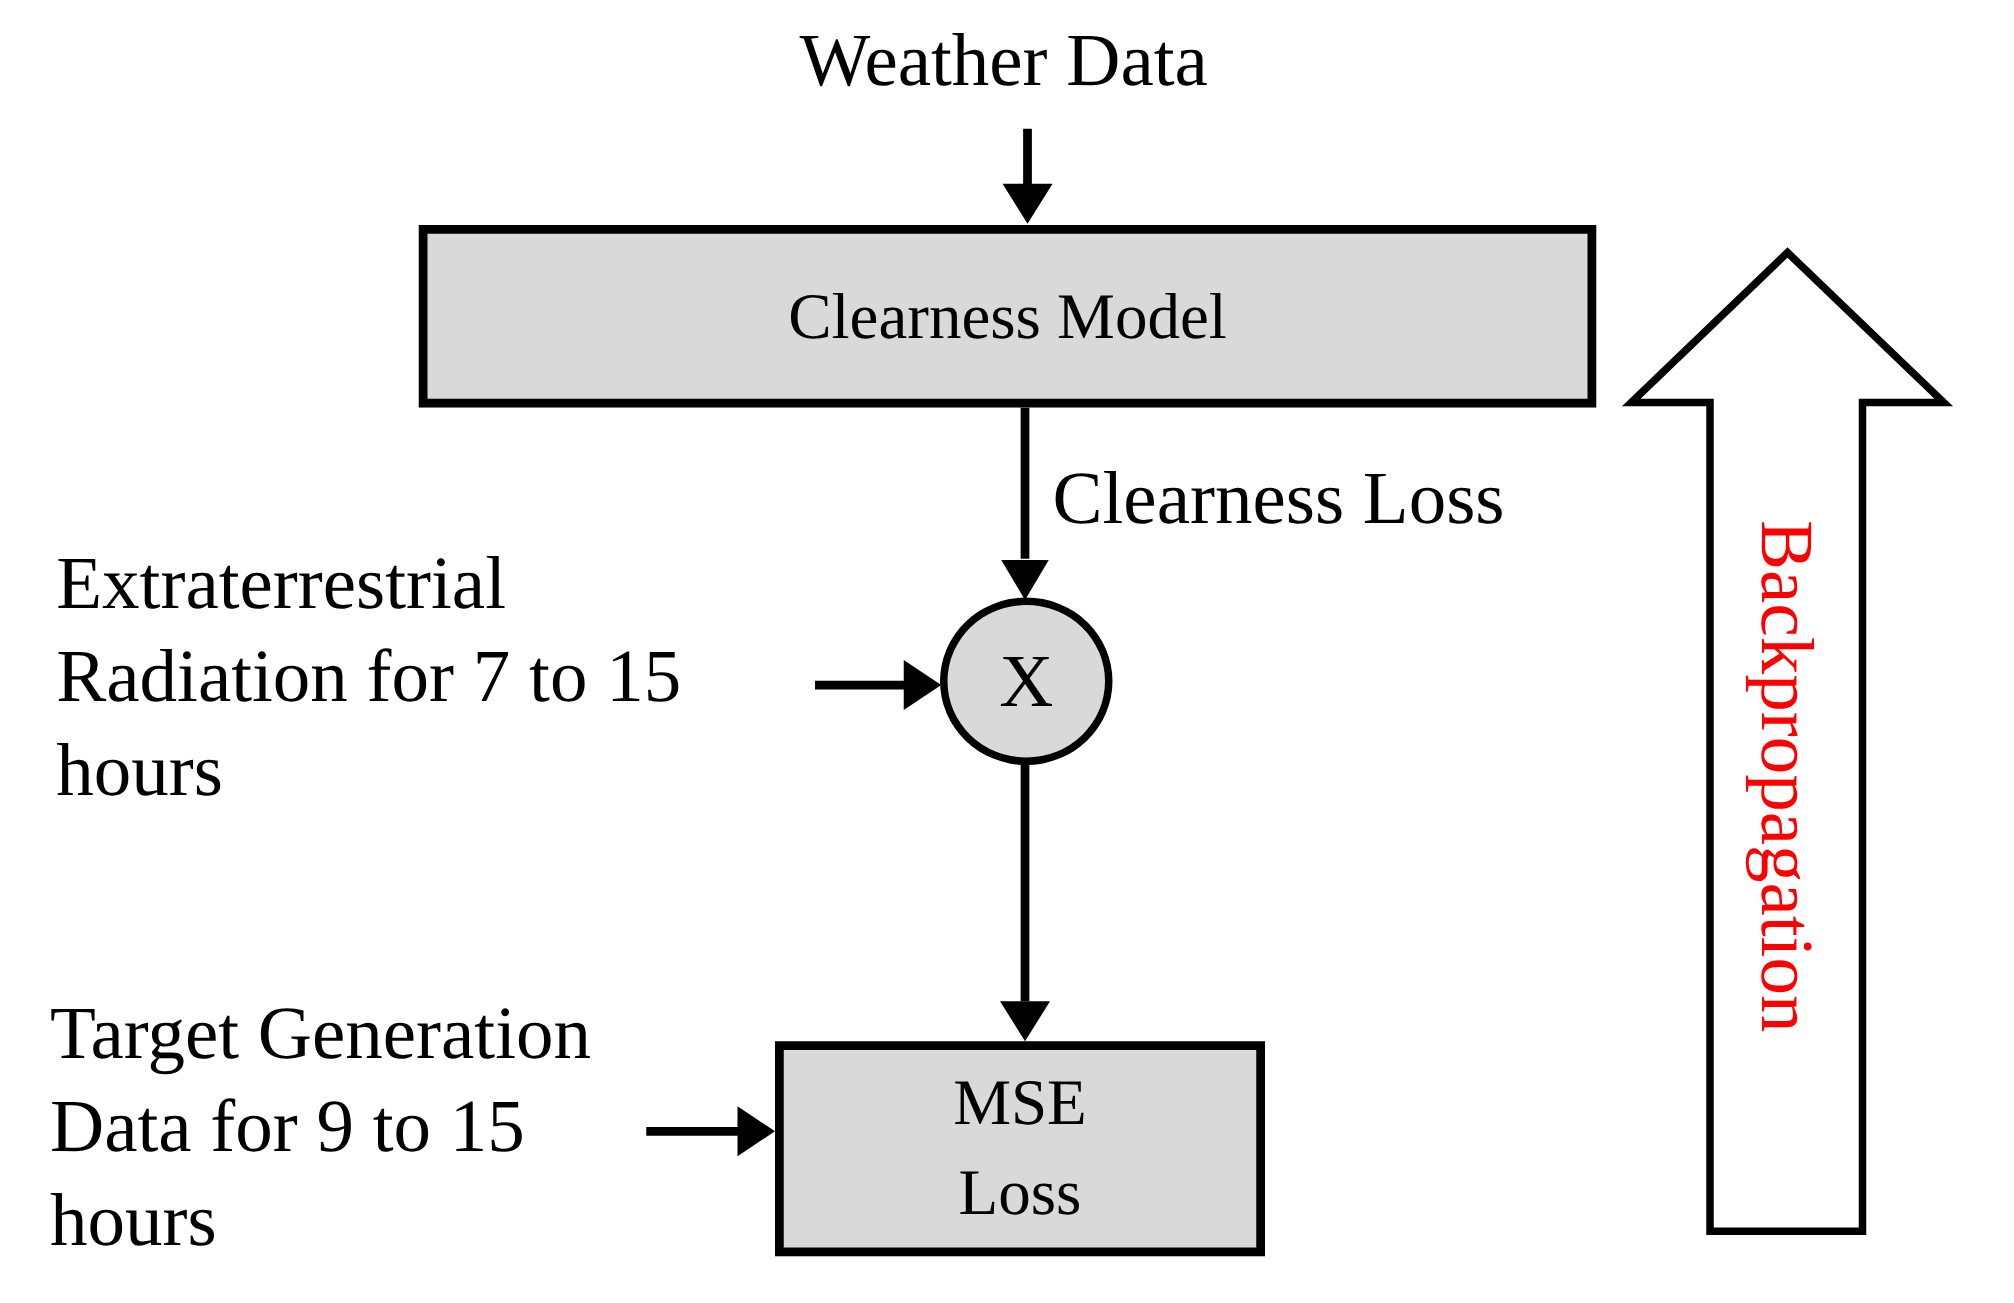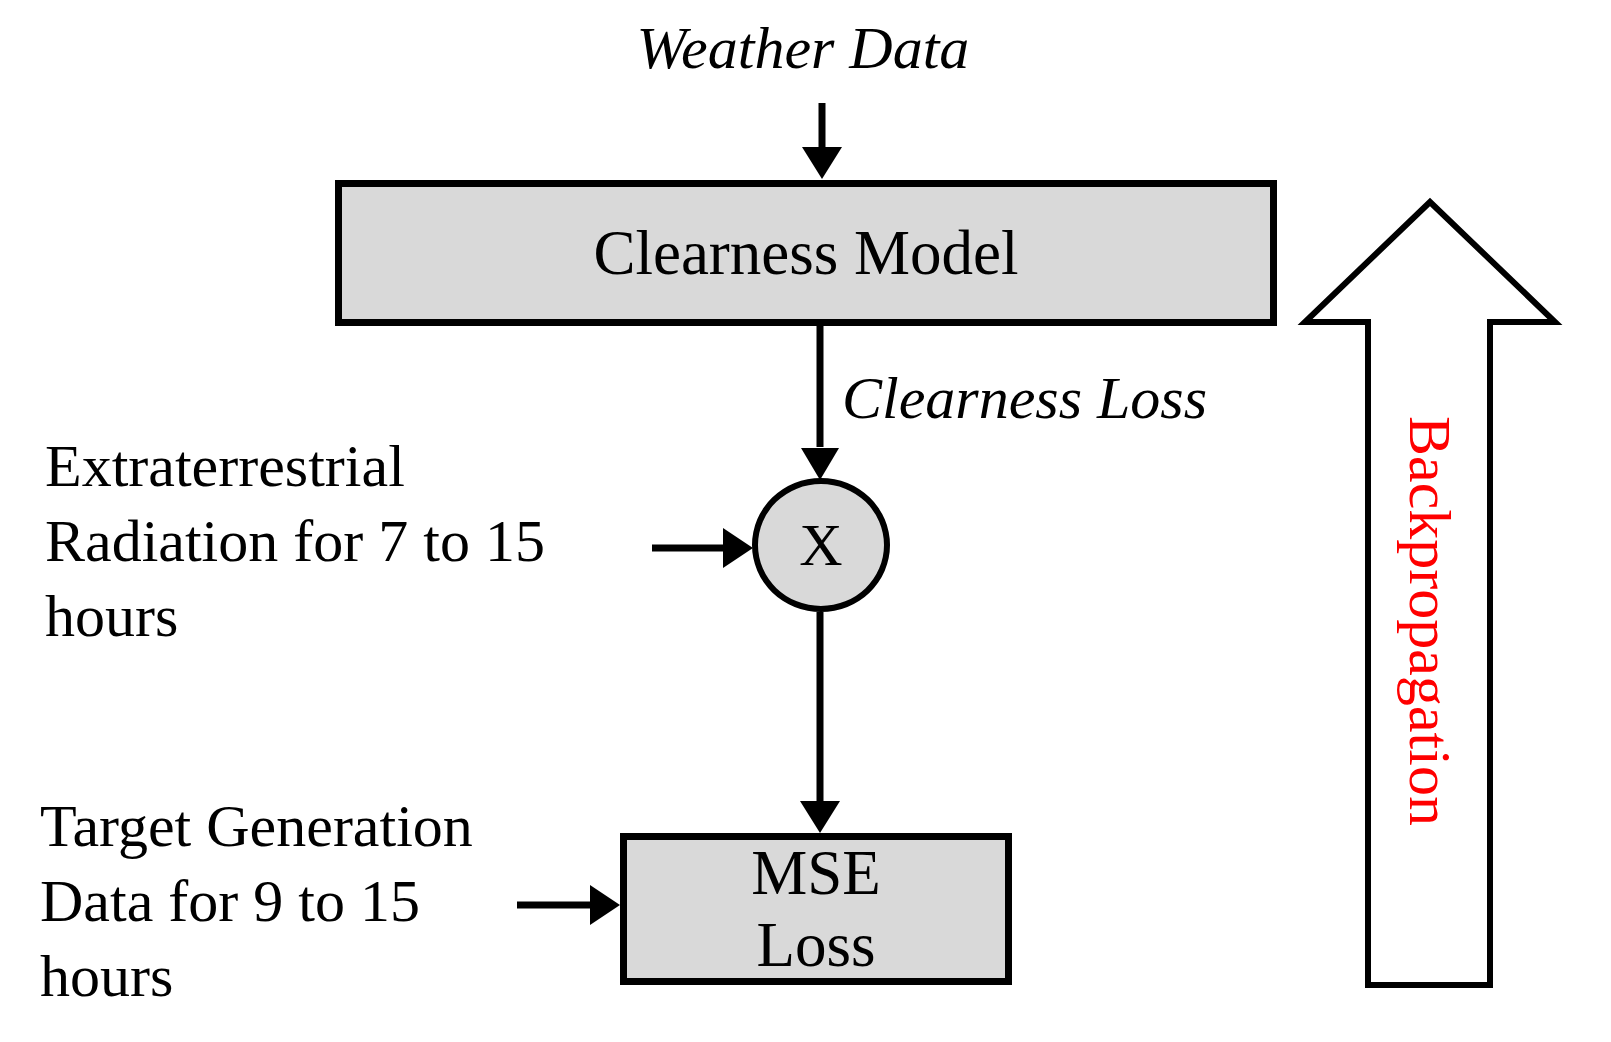--- a/index.html
+++ b/index.html
@@ -38,42 +38,42 @@
     stroke-linejoin: miter;
   }
   .label {
     position: absolute;
     color: #000000;
     font-size: 60px;
     line-height: 75px;
     white-space: pre-line;
     z-index: 1;
   }
-  .nowrap { white-space: nowrap; font-style: italic; }
+  .nowrap { white-space: nowrap; }
   .centerx { transform: translateX(-50%); }
   .node-box {
     position: absolute;
     box-sizing: border-box;
     background: #d9d9d9;
     border: 7px solid #000000;
     display: flex;
     align-items: center;
     justify-content: center;
     text-align: center;
     color: #000000;
-    font-size: 63px;
+    font-size: 52px;
     z-index: 1;
   }
   .clearness-model-box {
     left: 335px; top: 180px;
     width: 942px; height: 146px;
   }
   .mse-box {
     left: 620px; top: 833px;
-    width: 392px; height: 152px;
+    width: 392px; height: 172px;
     line-height: 72px;
     white-space: pre-line;
   }
   .mult-circle {
     position: absolute;
     box-sizing: border-box;
     left: 752px; top: 478px;
     width: 138px; height: 134px;
     background: #d9d9d9;
     border: 6px solid #000000;

